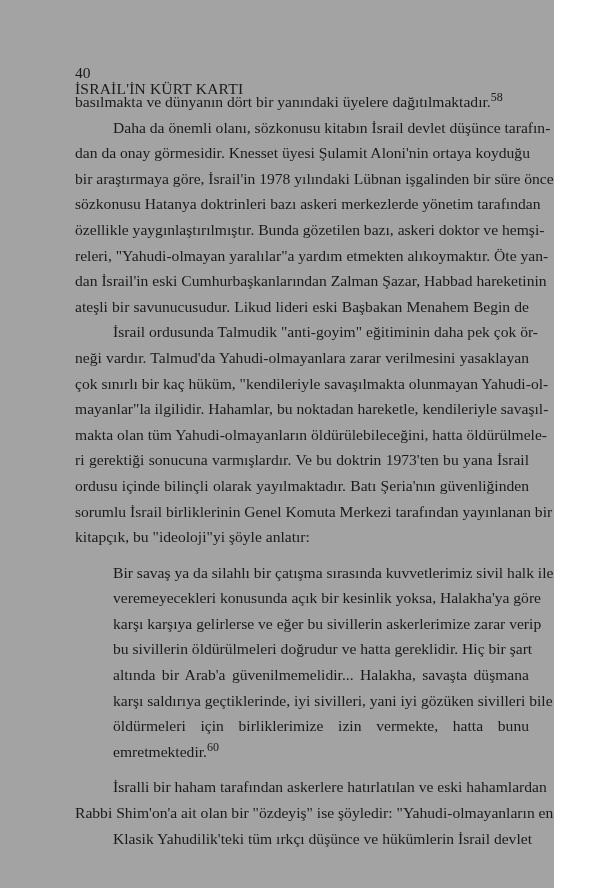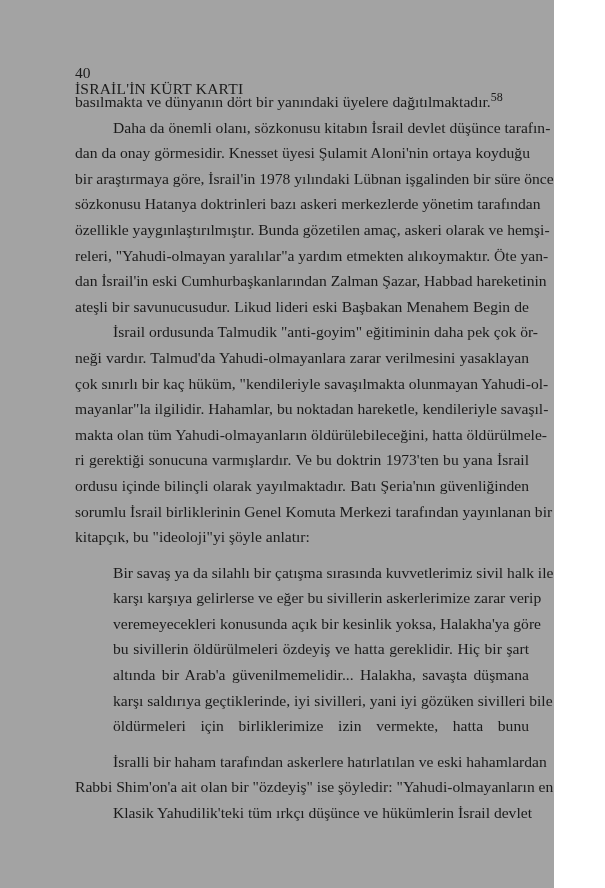--- a/index.html
+++ b/index.html
@@ -41,45 +41,46 @@
   <div class="body">
     <div id="pre-quote">
         <div>
           <div class="line last"><span>basılmakta ve dünyanın dört bir yanındaki üyelere dağıtılmaktadır.</span><sup>58</sup></div>
         </div>
         <div>
           <div class="line indent"><span>Daha da önemli olanı, sözkonusu kitabın İsrail devlet düşünce tarafın-</span></div>
           <div class="line"><span>dan da onay görmesidir. Knesset üyesi Şulamit Aloni'nin ortaya koyduğu</span></div>
           <div class="line"><span>bir araştırmaya göre, İsrail'in 1978 yılındaki Lübnan işgalinden bir süre önce</span></div>
           <div class="line"><span>sözkonusu Hatanya doktrinleri bazı askeri merkezlerde yönetim tarafından</span></div>
-          <div class="line"><span>özellikle yaygınlaştırılmıştır. Bunda gözetilen amaç, askeri olarak ve hemşi-</span></div>
+          <div class="line"><span>özellikle yaygınlaştırılmıştır. Bunda gözetilen bazı, askeri doktor ve hemşi-</span></div>
           <div class="line"><span>releri, "Yahudi-olmayan yaralılar"a yardım etmekten alıkoymaktır. Öte yan-</span></div>
           <div class="line"><span>dan İsrail'in eski Cumhurbaşkanlarından Zalman Şazar, Habbad hareketinin</span></div>
           <div class="line"><span>ateşli bir savunucusudur. Likud lideri eski Başbakan Menahem Begin de</span></div>
         </div>
         <div>
           <div class="line indent"><span>İsrail ordusunda Talmudik "anti-goyim" eğitiminin daha pek çok ör-</span></div>
           <div class="line"><span>neği vardır. Talmud'da Yahudi-olmayanlara zarar verilmesini yasaklayan</span></div>
           <div class="line"><span>çok sınırlı bir kaç hüküm, "kendileriyle savaşılmakta olunmayan Yahudi-ol-</span></div>
           <div class="line"><span>mayanlar"la ilgilidir. Hahamlar, bu noktadan hareketle, kendileriyle savaşıl-</span></div>
           <div class="line"><span>makta olan tüm Yahudi-olmayanların öldürülebileceğini, hatta öldürülmele-</span></div>
           <div class="line"><span>ri gerektiği sonucuna varmışlardır. Ve bu doktrin 1973'ten bu yana İsrail</span></div>
           <div class="line"><span>ordusu içinde bilinçli olarak yayılmaktadır. Batı Şeria'nın güvenliğinden</span></div>
           <div class="line"><span>sorumlu İsrail birliklerinin Genel Komuta Merkezi tarafından yayınlanan bir</span></div>
           <div class="line last"><span>kitapçık, bu "ideoloji"yi şöyle anlatır:</span></div>
         </div>
       </div>
     <div id="quote" class="quote">
         <div class="line"><span>Bir savaş ya da silahlı bir çatışma sırasında kuvvetlerimiz sivil halk ile</span></div>
+        <div class="line"><span>veremeyecekleri konusunda açık bir kesinlik yoksa, Halakha'ya göre</span></div>
         <div class="line"><span>karşı karşıya gelirlerse ve eğer bu sivillerin askerlerimize zarar verip</span></div>
-        <div class="line"><span>veremeyecekleri konusunda açık bir kesinlik yoksa, Halakha'ya göre</span></div>
-        <div class="line"><span>bu sivillerin öldürülmeleri özdeyiş ve hatta gereklidir. Hiç bir şart</span></div>
+        <div class="line"><span>bu sivillerin öldürülmeleri doğrudur ve hatta gereklidir. Hiç bir şart</span></div>
         <div class="line"><span>altında bir Arab'a güvenilmemelidir... Halakha, savaşta düşmana</span></div>
         <div class="line"><span>karşı saldırıya geçtiklerinde, iyi sivilleri, yani iyi gözüken sivilleri bile</span></div>
         <div class="line"><span>öldürmeleri için birliklerimize izin vermekte, hatta bunu</span></div>
+        <div class="line last"><span>emretmektedir.</span><sup>60</sup></div>
       </div>
     <div id="post-quote">
         <div>
           <div class="line indent"><span>İsralli bir haham tarafından askerlere hatırlatılan ve eski hahamlardan</span></div>
           <div class="line"><span>Rabbi Shim'on'a ait olan bir "özdeyiş" ise şöyledir: "Yahudi-olmayanların en</span></div>
         </div>
         <div>
           <div class="line indent"><span>Klasik Yahudilik'teki tüm ırkçı düşünce ve hükümlerin İsrail devlet</span></div>
         </div>
       </div>

